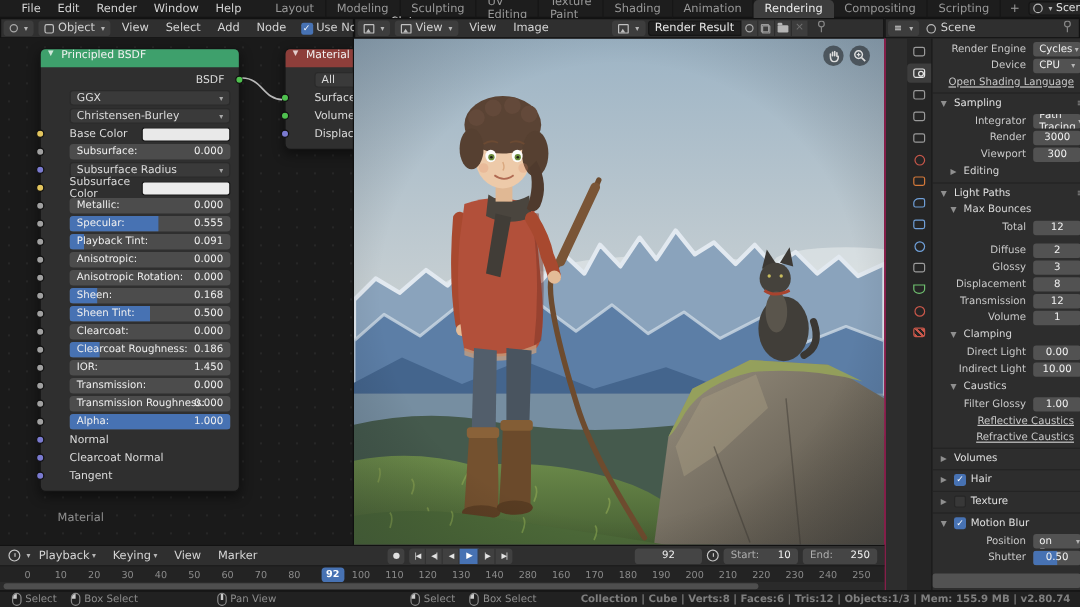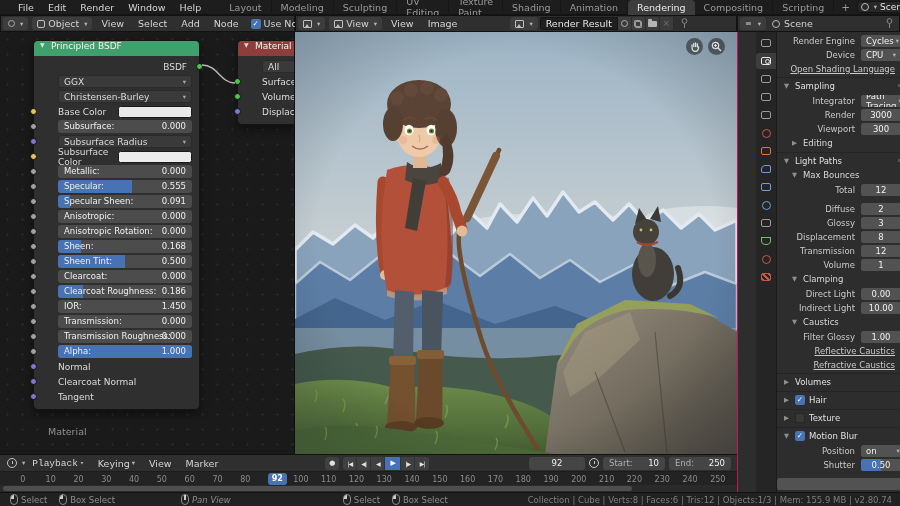--- a/index.html
+++ b/index.html
@@ -155,28 +155,28 @@
   #playhead { position:absolute; top:1px; height:12px; padding:0 4px; background:#4772b3;
       border-radius:3px; color:#fff; font-size:8px; font-weight:bold; line-height:12px; }
   #tl-scroll { height:7px; background:#2a2a2a; padding:1px 3px; }
   #tl-scroll .handle { height:5px; width:86%; background:#4e4e4e; border-radius:2.5px; }
 
   
   #status { position:absolute; left:0; top:492px; width:900px; height:14px; background:#212121;
       border-top:1px solid #121212; display:flex; align-items:center; font-size:8.5px; color:#8d8d8d; }
   .hint { display:flex; align-items:center; gap:3px; }
   #status .hint:nth-child(1){ margin-left:10px; } #status .hint:nth-child(2){ margin-left:12px; }
-  #status .hint:nth-child(3){ margin-left:66px;font-style:italic; } #status .hint:nth-child(4){ margin-left:112px; }
+  #status .hint:nth-child(3){ margin-left:66px; } #status .hint:nth-child(4){ margin-left:112px; }
   #status .hint:nth-child(5){ margin-left:12px; }
   .mouse { width:8px; height:11px; border:1px solid #8a8a8a; border-radius:4px; position:relative; }
   .mouse.ml::before { content:""; position:absolute; left:0; top:0; width:3px; height:4px;
       background:#cdcdcd; border-radius:3px 0 0 0; }
   .mouse.mm::before { content:""; position:absolute; left:2.5px; top:0; width:2px; height:5px;
       background:#cdcdcd; }
-  #status-info { margin-left:auto; margin-right:8px; color:#7f7f7f; }
+  #status-info { margin-left:auto; margin-right:8px; color:#7f7f7f;font-weight:bold; }
 </style>
 </head>
 <body>
 
 <div id="app">
 
   <div id="topbar">
     <div class="logo"></div>
     <div id="menus" style="display: flex;">
         <span class="menu-item">File</span>
@@ -355,21 +355,21 @@
             <div class="nslider">
               <div class="nfill" style="width: 55.5%;"></div>
               <span class="nslab">Specular:</span>
               <span class="nsval">0.555</span>
             </div>
           </div>
           <div class="nrow">
             <span class="sock gray"></span>
             <div class="nslider">
               <div class="nfill" style="width: 9.1%;"></div>
-              <span class="nslab">Specular Sheen:</span>
+              <span class="nslab">Playback Tint:</span>
               <span class="nsval">0.091</span>
             </div>
           </div>
           <div class="nrow">
             <span class="sock gray"></span>
             <div class="nslider">
               <div class="nfill" style="width: 0%;"></div>
               <span class="nslab">Anisotropic:</span>
               <span class="nsval">0.000</span>
             </div>
@@ -831,21 +831,21 @@
           <div class="pfield sel"></div>
         </div>
       </div>
   </div>
 
   <div id="timeline">
     <div id="tl-hdr">
       <span class="clock-ic"></span>
       <span class="chev">▾</span>
       <div id="tl-menus" style="display:flex">
-          <span class="menu-item" style="display: flex; align-items: flex-start; font-family: Liberation Mono, monospace;">
+          <span class="menu-item" style="display: flex; align-items: flex-start;">
             <span>Playback</span>
             <span class="chev">▾</span>
           </span>
           <span class="menu-item" style="display: flex; align-items: center;">
             <span>Keying</span>
             <span class="chev">▾</span>
           </span>
           <span class="menu-item" style="display: flex; align-items: center;">
             <span>View</span>
           </span>
@@ -889,21 +889,21 @@
         <span class="tick">50</span>
         <span class="tick">60</span>
         <span class="tick">70</span>
         <span class="tick">80</span>
         <span class="tick">90</span>
         <span class="tick">100</span>
         <span class="tick">110</span>
         <span class="tick">120</span>
         <span class="tick">130</span>
         <span class="tick">140</span>
-        <span class="tick">150</span>
+        <span class="tick">280</span>
         <span class="tick">160</span>
         <span class="tick">170</span>
         <span class="tick">180</span>
         <span class="tick">190</span>
         <span class="tick">200</span>
         <span class="tick">210</span>
         <span class="tick">220</span>
         <span class="tick">230</span>
         <span class="tick">240</span>
         <span class="tick">250</span>

